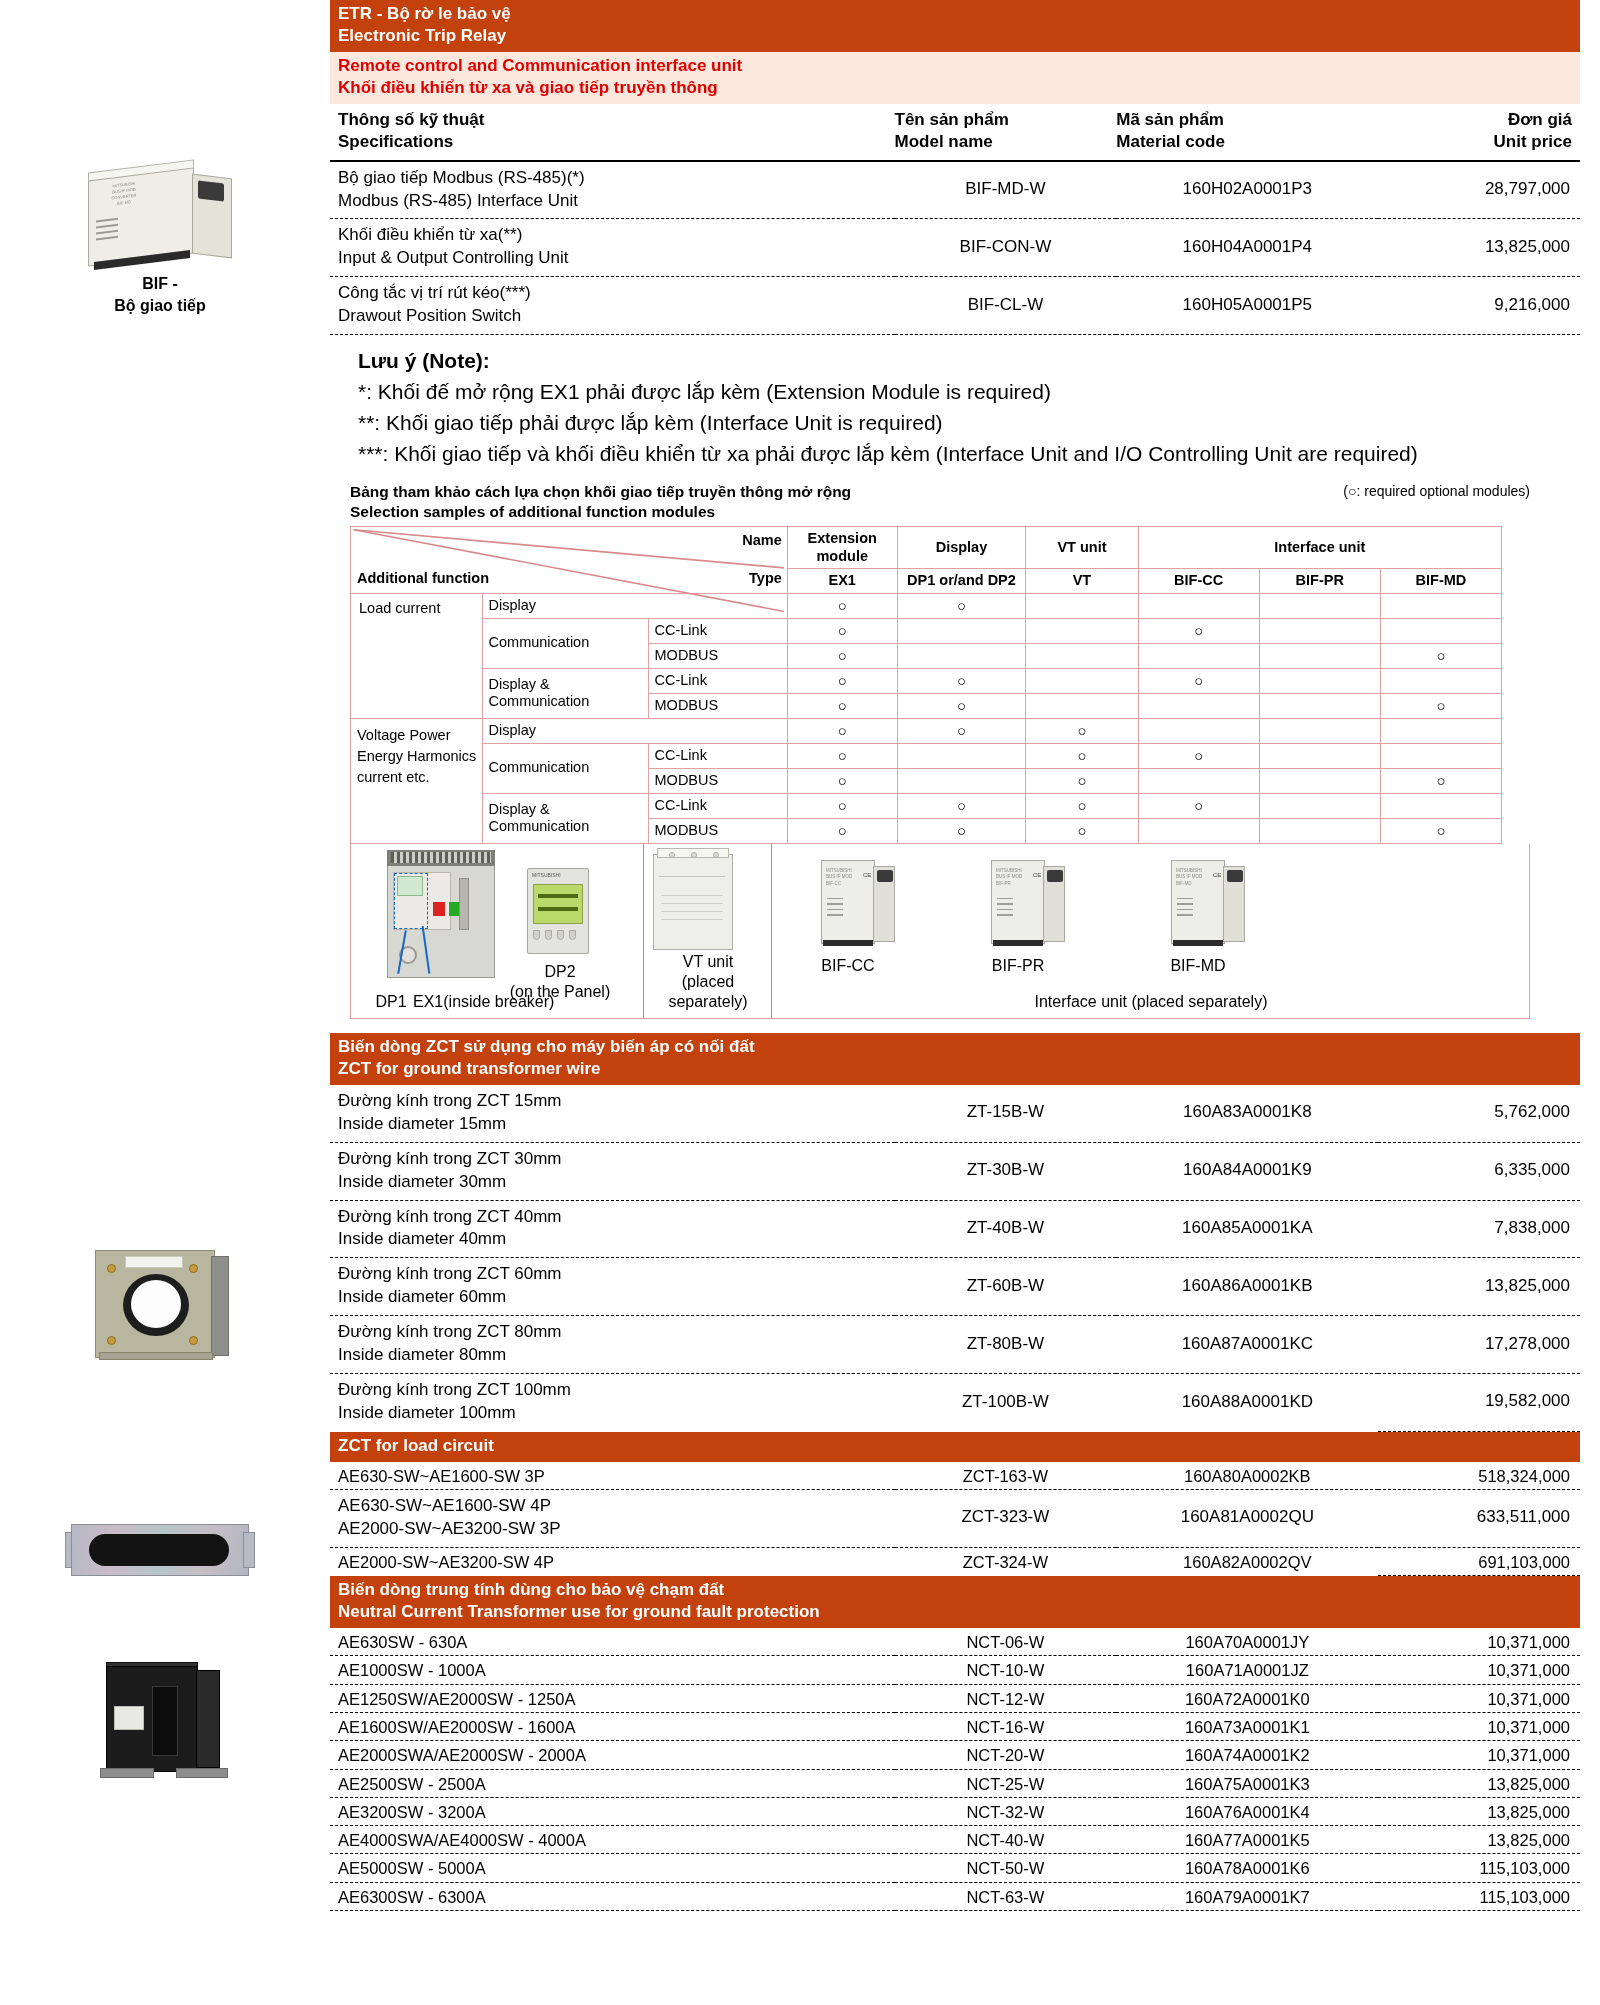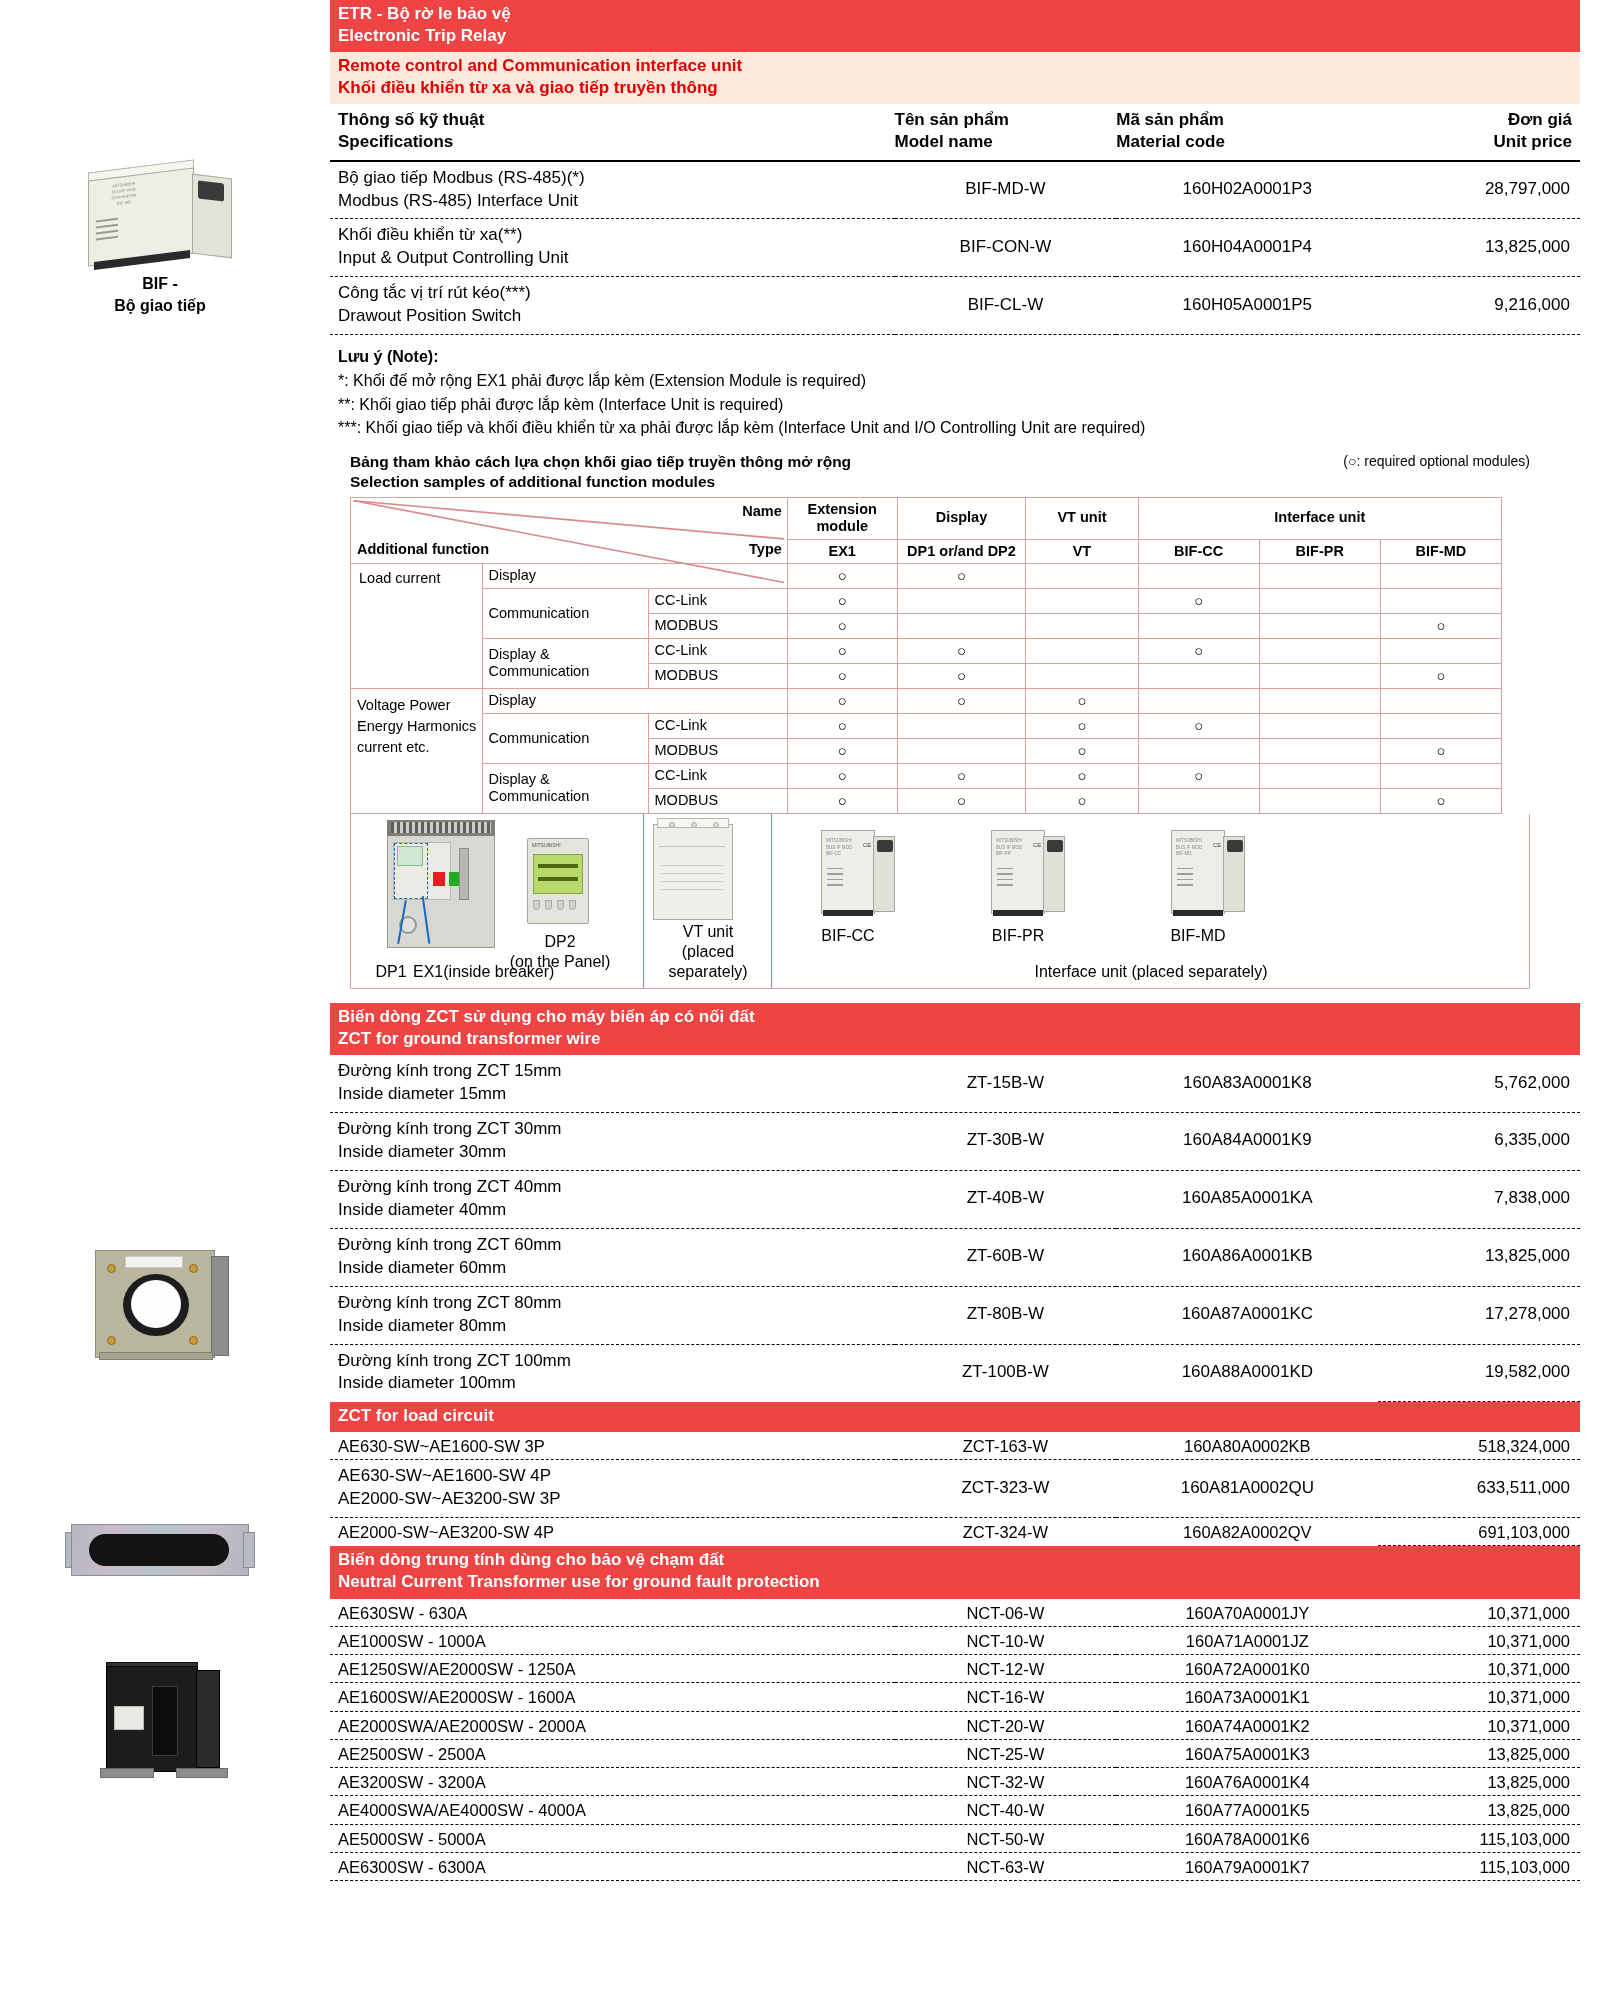--- a/index.html
+++ b/index.html
@@ -136,21 +136,21 @@
   }
   .nct .foot-r {
     position:absolute; left:96px; top:118px; width:52px; height:10px;
     background:#8e8e8e; border:1px solid #6a6a6a;
   }
 
   
   .main { position:absolute; left:330px; top:0; width:1250px; }
 
   .band-red {
-    background:#ef4444; color:#fff; font-weight:bold;
+    background:#c2410c; color:#fff; font-weight:bold;
     padding:3px 24px 5px 8px; line-height:1.30; font-size:17px;
   }
   .band-pink {
     background:#fce8dc; color:#e00000; font-weight:bold;
     padding:3px 8px 5px 8px; line-height:1.30; font-size:17px;
   }
 
   table.pricetbl { width:100%; border-collapse:collapse; }
   table.pricetbl td, table.pricetbl th { vertical-align:middle; }
 
@@ -170,21 +170,21 @@
     padding:5px 8px 6px 8px;
     border-bottom:1px dashed #000;
   }
   tr.datarow.thin td { padding:3px 8px 2px 8px; font-size:16.5px; }
   tr.datarow td.c-model,
   tr.datarow td.c-code { text-align:center; }
   tr.datarow td.c-price { text-align:right; padding-right:10px; }
   tr.datarow td .l2 { display:block; }
   tr.datarow.last td { border-bottom:1px dashed #000; }
 
-  .notes { padding:10px 8px 4px 8px; font-size:16px; line-height:1.48; }
+  .notes { padding:10px 8px 4px 8px; font-size:21px; line-height:1.48;margin-left:20px; }
   .notes .hdr { font-weight:bold; }
 
   
   .selblock { margin:8px 0 0 20px; width:1180px; }
   .seltitle { font-size:15.5px; font-weight:bold; line-height:1.32; }
   .seltitle .vn { font-weight:bold; }
   .selnote { float:right; font-size:14px; font-weight:normal; }
 
   table.selmatrix {
     border-collapse:collapse; width:1152px; margin-top:4px;

